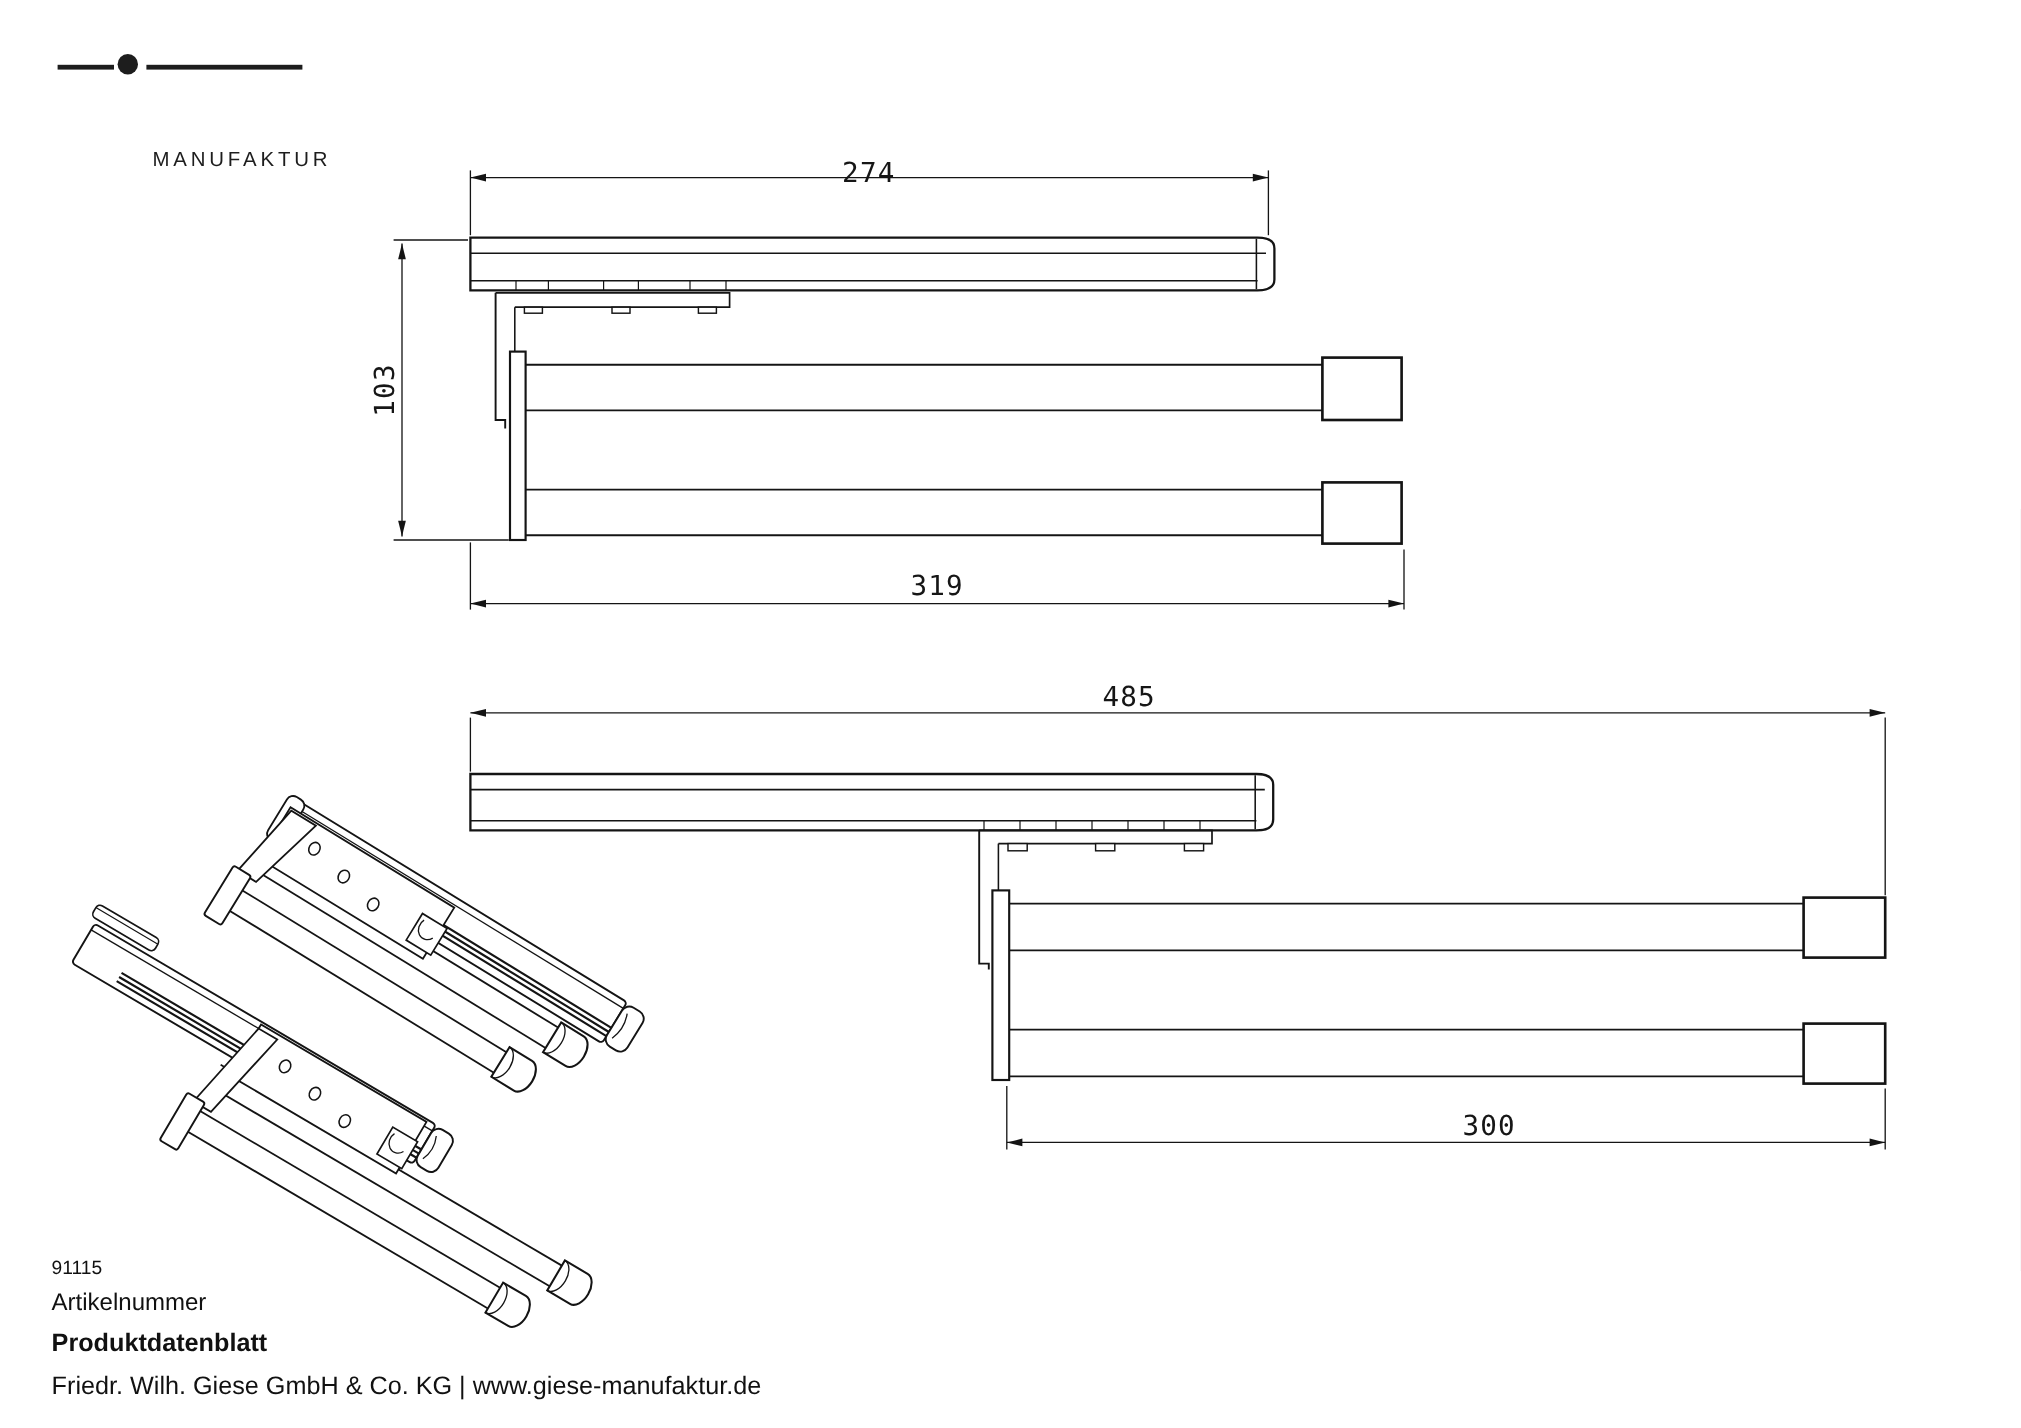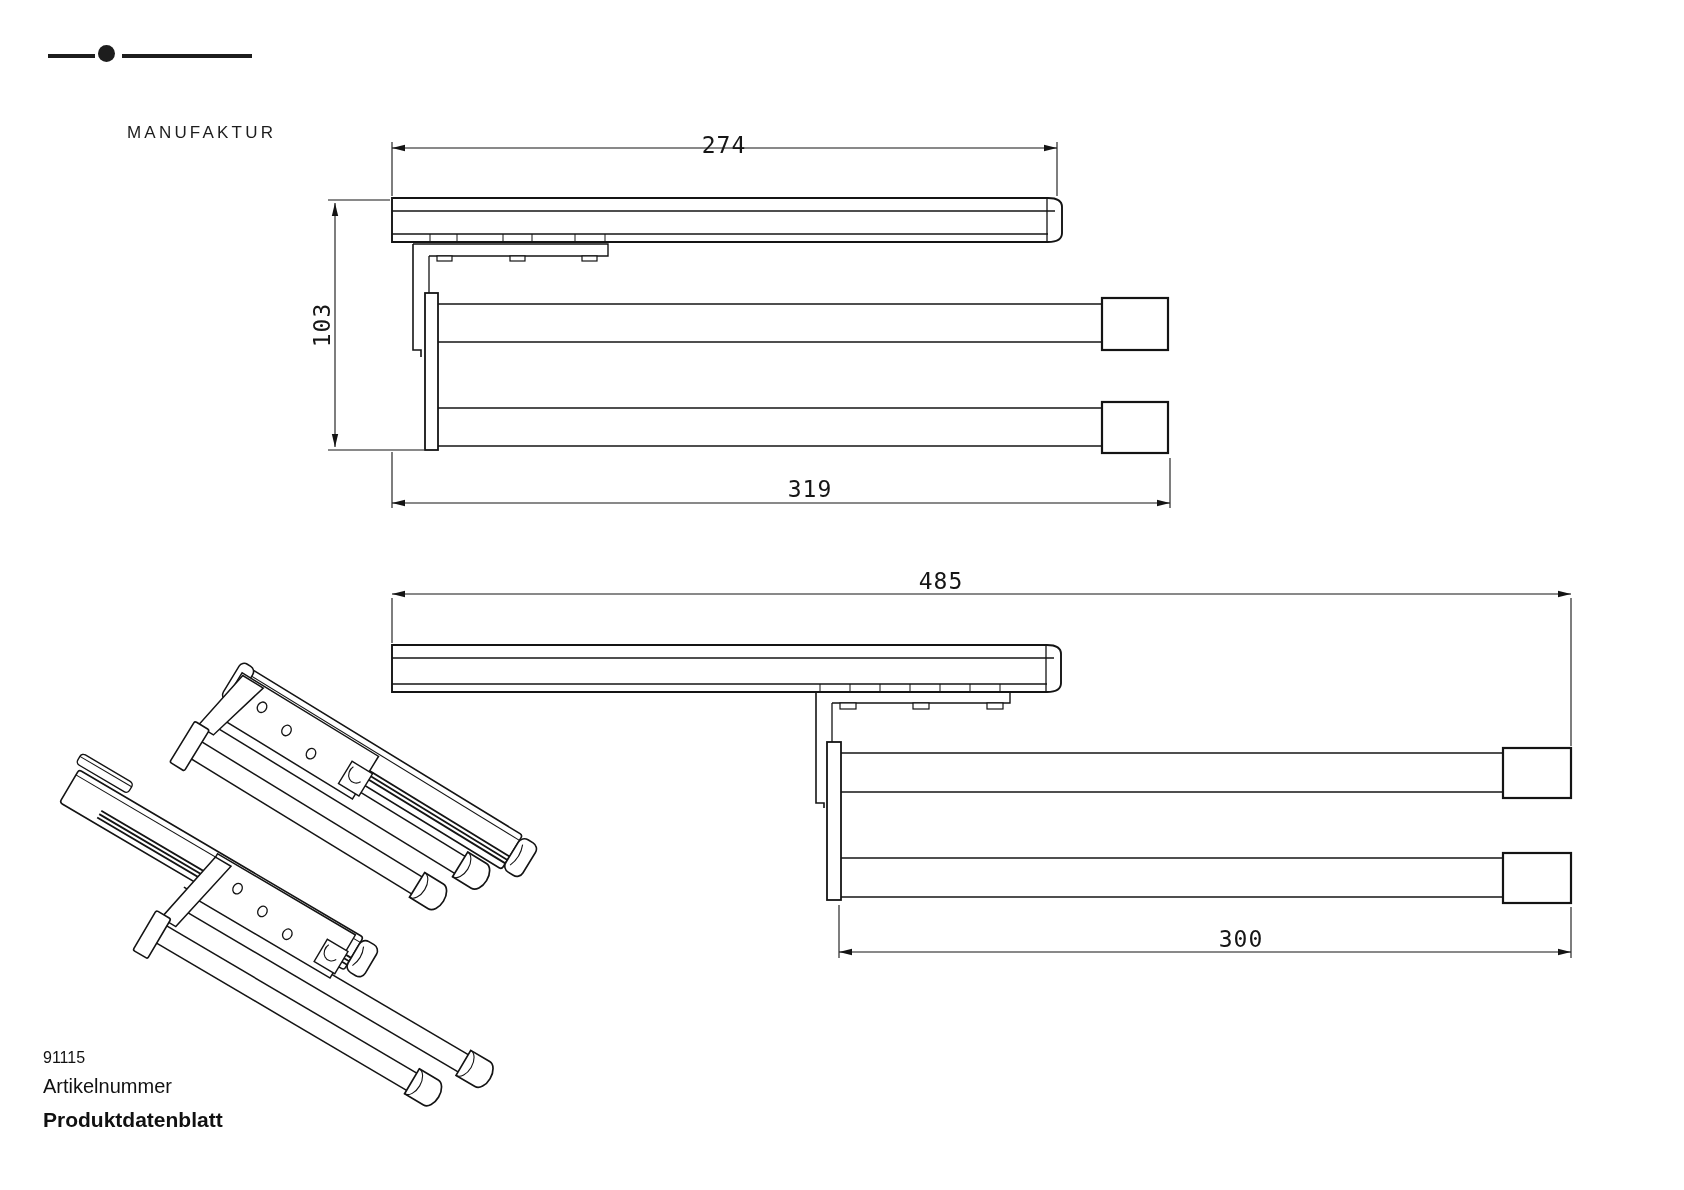--- a/index.html
+++ b/index.html
@@ -253,21 +253,22 @@
 
   <div class="logo">
     <div class="logo-rule left"></div>
     <div class="logo-dot"></div>
     <div class="logo-rule right"></div>
     <div class="logo-sub">MANUFAKTUR</div>
   </div>
 
   <div class="dim" style="left:724px;top:134px;">274</div>
   <div class="dim vertical" style="left:322px;top:325px;">103</div>
-  <div class="dim" style="left:781px;top:478px;margin-left:29px;">319</div>
+  <div class="dim" style="left:781px;top:478px;">319</div>
   <div class="dim" style="left:941px;top:570px;">485</div>
   <div class="dim" style="left:1205px;top:928px;margin-left:36px;">300</div>
 
   <div class="ft artnr">91115</div>
   <div class="ft artlabel">Artikelnummer</div>
   <div class="ft sheettype">Produktdatenblatt</div>
+  <div class="ft company">Friedr. Wilh. Giese GmbH &amp; Co. KG | www.giese-manufaktur.de</div>
 
 </div>
 
 </body></html>

